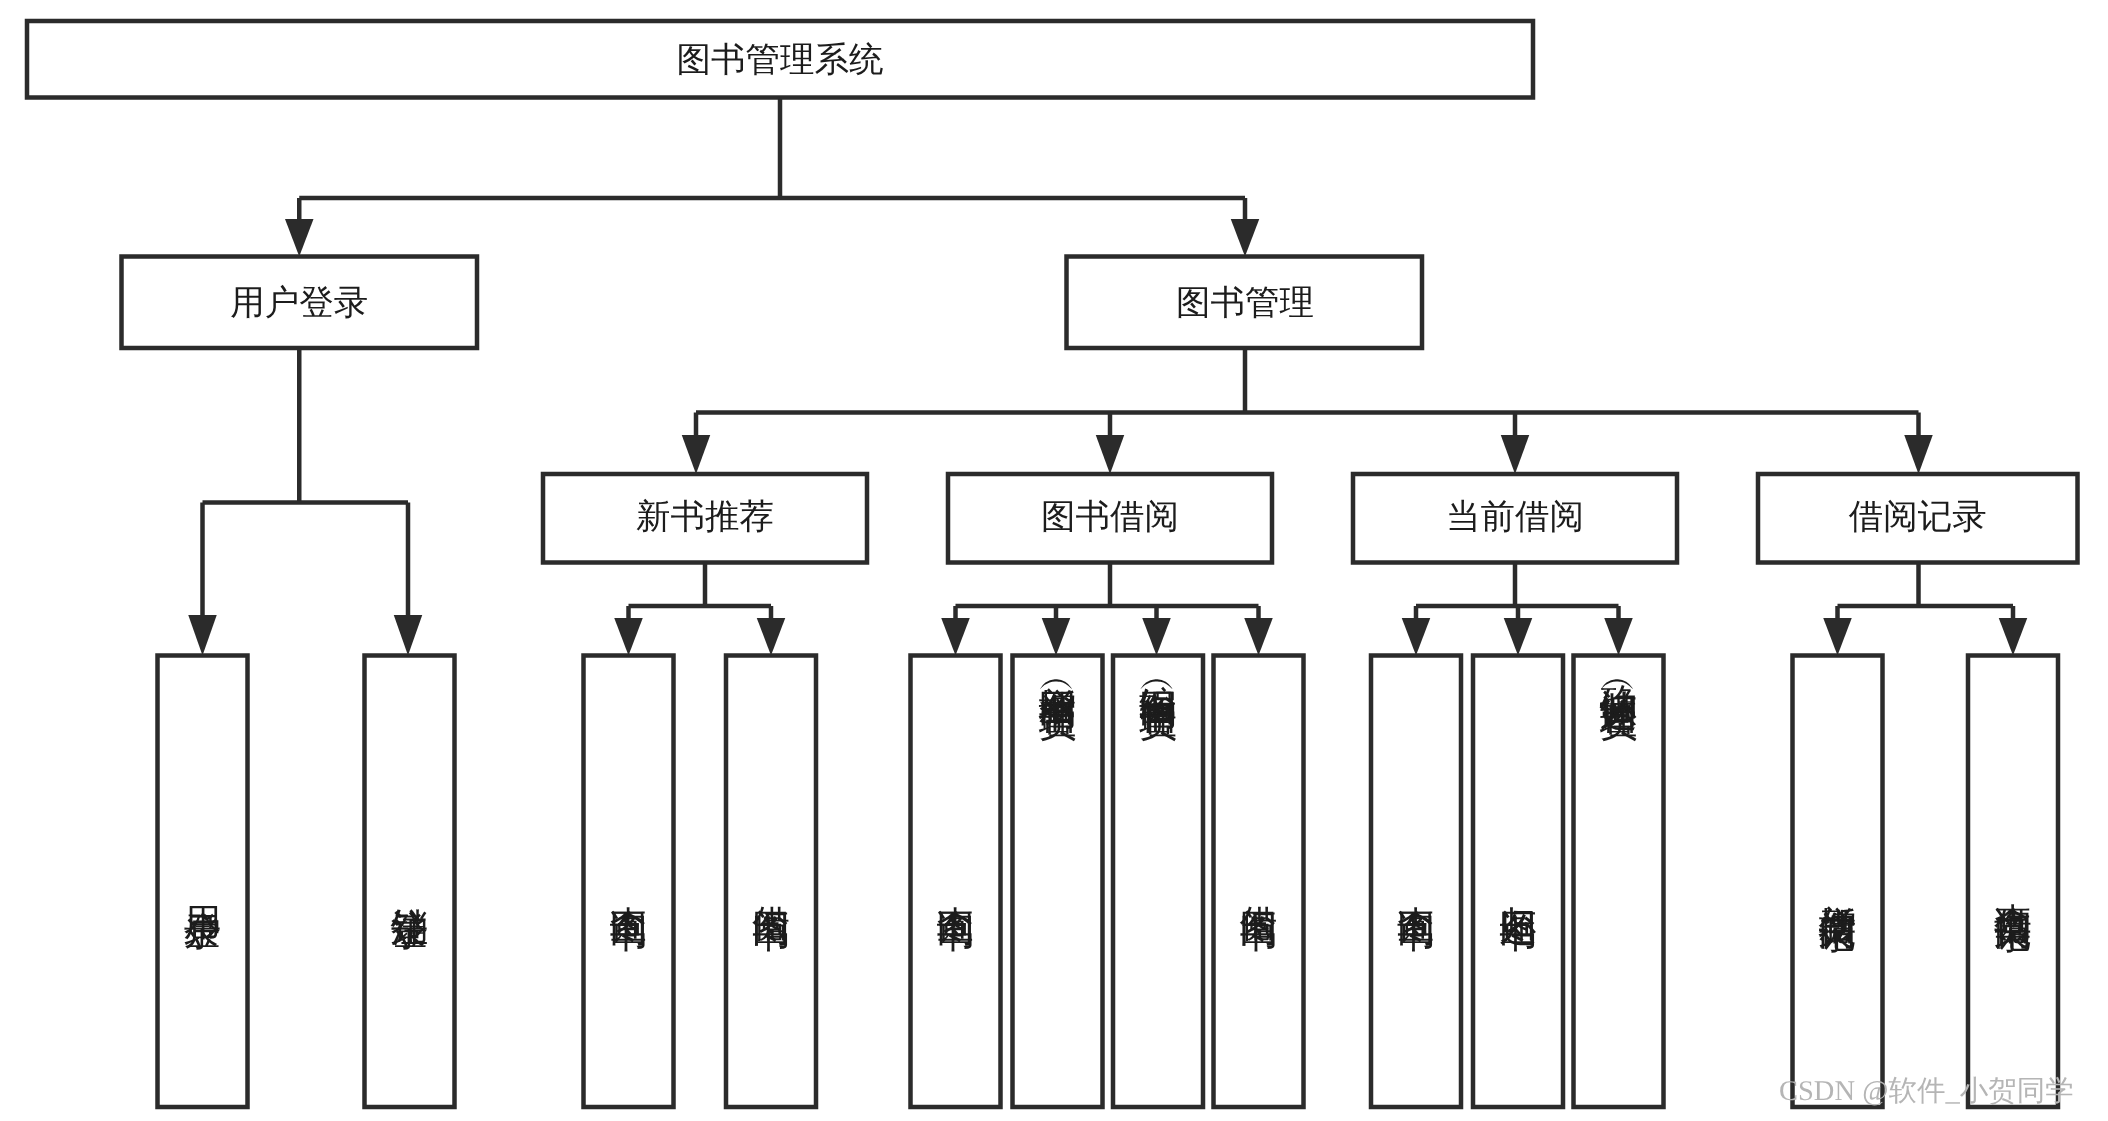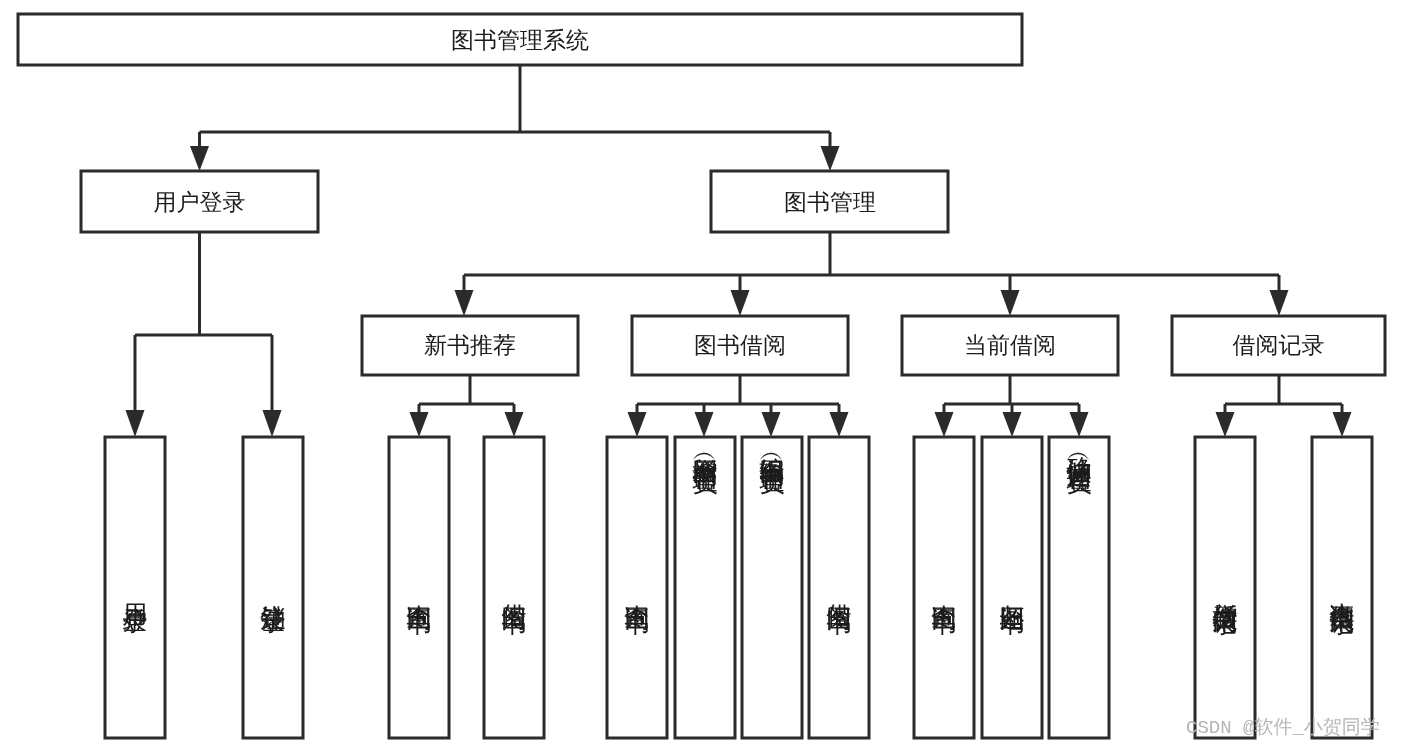--- a/index.html
+++ b/index.html
@@ -61,21 +61,21 @@
     font-size: 25px;
     line-height: 1;
     color: #1c1c1c;
     letter-spacing: 2px;
     white-space: nowrap;
   }
   .watermark {
     position: absolute;
     left: 1186px;
     top: 714px;
-    font-family: Liberation Mono, monospace;
+    font-family: Liberation Serif, serif;
     font-size: 19px;
     color: #b5b5b5;
     white-space: nowrap;
     pointer-events: none;
   }
 </style>
 </head>
 <body>
 
 <div id="diagram-root">

